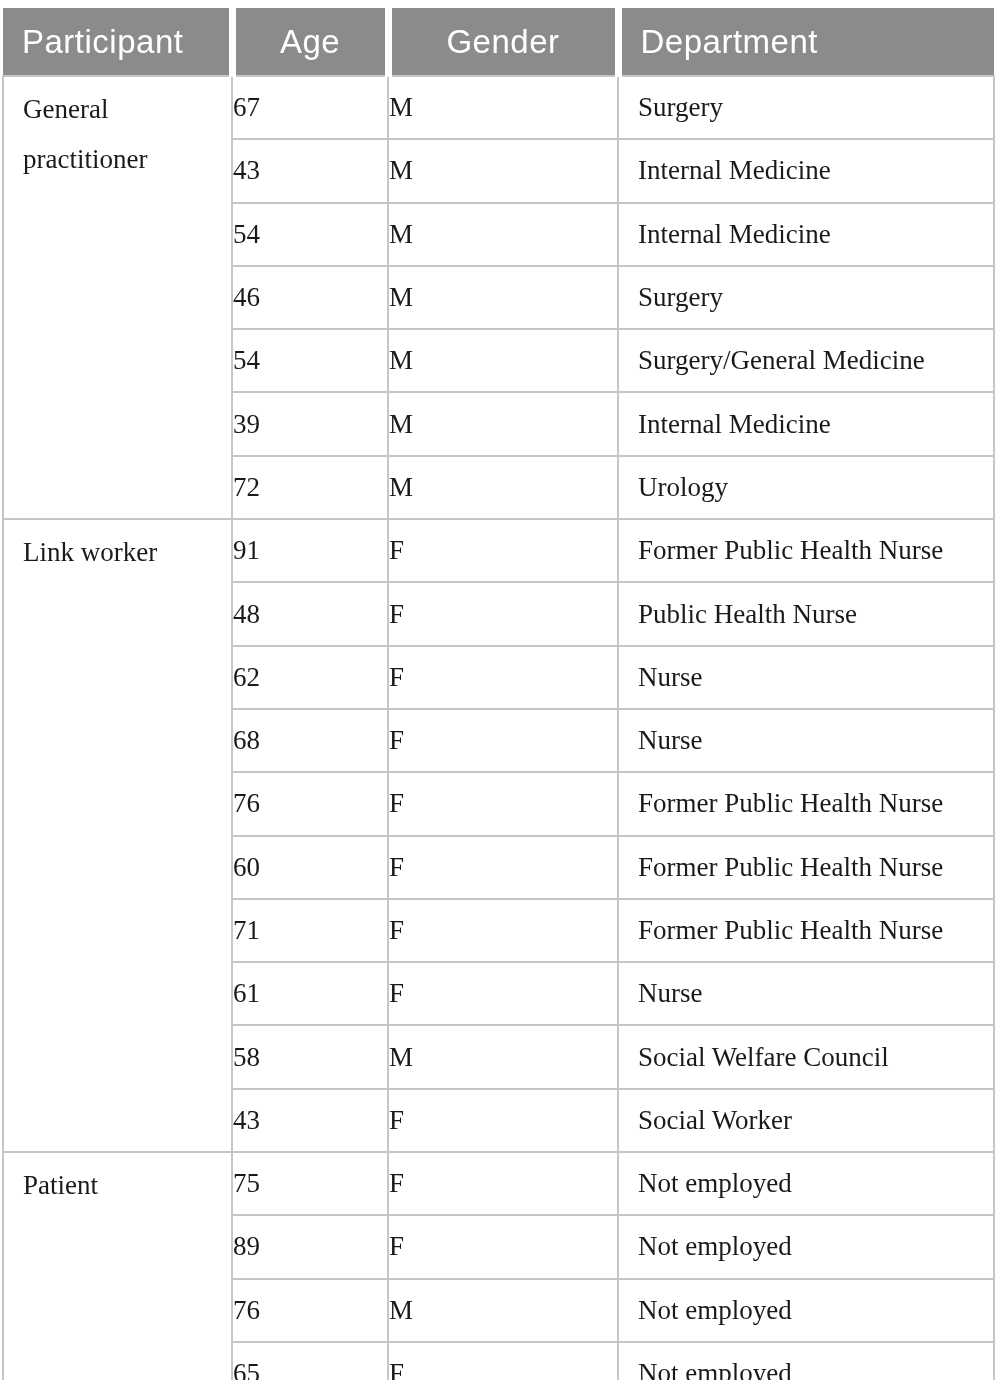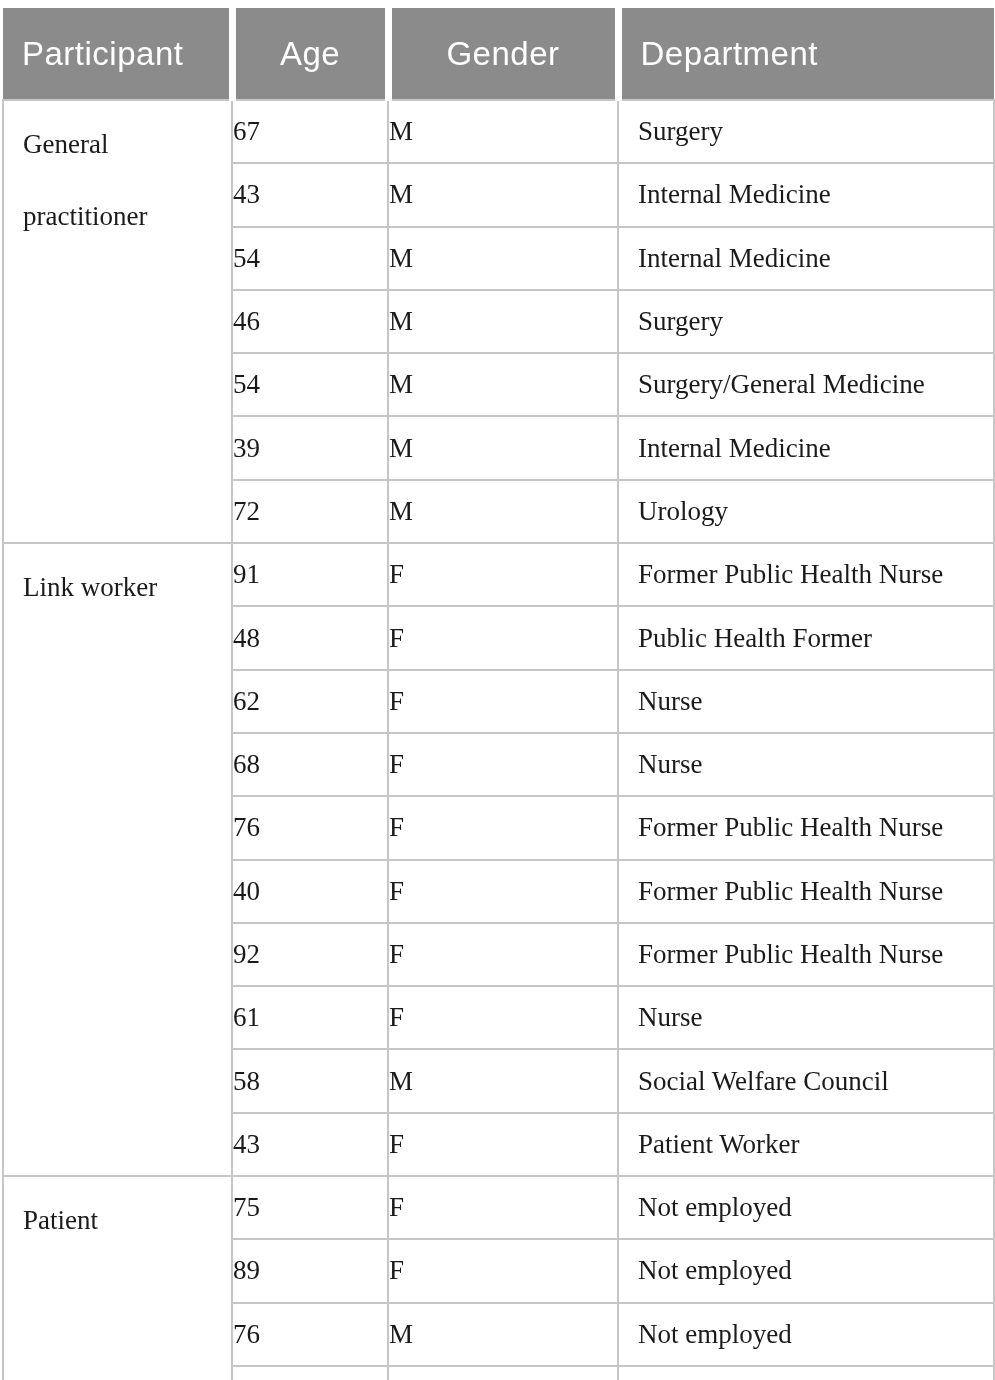--- a/index.html
+++ b/index.html
@@ -33,42 +33,42 @@
   col.c-gender      { width: 230px; }
   col.c-department  { width: 376px; }
 
   thead th {
     background: #8b8b8b;
     color: #ffffff;
     font-family: "Liberation Sans", "DejaVu Sans", sans-serif;
     font-weight: 400;
     font-size: 33px;
     height: 67px;
-    padding: 12px;
+    padding: 0;
     border: none;
     letter-spacing: 0.5px;
     vertical-align: middle;
   }
   thead th.left { text-align: left; padding-left: 19px; }
   thead th.center { text-align: center; margin-top: 36px; }
   thead th + th { border-left: 7px solid #ffffff; }
 
   tbody td {
     border: 2px solid #c6c6c6;
     height: 61.3px;
     font-size: 27px;
     padding: 0;
     vertical-align: middle;
     background: #ffffff;
   }
   td.participant-cell {
     vertical-align: top;
     text-align: left;
     padding: 7px 16px 0 19px;
-    line-height: 72px;
+    line-height: 50px;
   }
   td.age-cell, td.gender-cell { text-align: left; font-family: Liberation Serif, serif; }
   td.department-cell { text-align: left; padding-left: 19px; padding-right: 22px; }
 </style>
 </head>
 <body>
 
 <div class="page">
   <div class="table-wrap">
     <table class="participants">
@@ -125,61 +125,61 @@
           </tr>
           <tr>
             <td class="participant-cell" rowspan="10">Link worker</td>
             <td class="age-cell">91</td>
             <td class="gender-cell">F</td>
             <td class="department-cell">Former Public Health Nurse</td>
           </tr>
           <tr>
             <td class="age-cell">48</td>
             <td class="gender-cell">F</td>
-            <td class="department-cell">Public Health Former</td>
+            <td class="department-cell">Public Health Nurse</td>
           </tr>
           <tr>
             <td class="age-cell">62</td>
             <td class="gender-cell">F</td>
             <td class="department-cell">Nurse</td>
           </tr>
           <tr>
             <td class="age-cell">68</td>
             <td class="gender-cell">F</td>
             <td class="department-cell">Nurse</td>
           </tr>
           <tr>
             <td class="age-cell">76</td>
             <td class="gender-cell">F</td>
             <td class="department-cell">Former Public Health Nurse</td>
           </tr>
           <tr>
-            <td class="age-cell">40</td>
-            <td class="gender-cell">F</td>
-            <td class="department-cell">Former Public Health Nurse</td>
-          </tr>
-          <tr>
-            <td class="age-cell">92</td>
+            <td class="age-cell">60</td>
+            <td class="gender-cell">F</td>
+            <td class="department-cell">Former Public Health Nurse</td>
+          </tr>
+          <tr>
+            <td class="age-cell">71</td>
             <td class="gender-cell">F</td>
             <td class="department-cell">Former Public Health Nurse</td>
           </tr>
           <tr>
             <td class="age-cell">61</td>
             <td class="gender-cell">F</td>
             <td class="department-cell">Nurse</td>
           </tr>
           <tr>
             <td class="age-cell">58</td>
             <td class="gender-cell">M</td>
             <td class="department-cell">Social Welfare Council</td>
           </tr>
           <tr>
             <td class="age-cell">43</td>
             <td class="gender-cell">F</td>
-            <td class="department-cell">Patient Worker</td>
+            <td class="department-cell">Social Worker</td>
           </tr>
           <tr>
             <td class="participant-cell" rowspan="4">Patient</td>
             <td class="age-cell">75</td>
             <td class="gender-cell">F</td>
             <td class="department-cell">Not employed</td>
           </tr>
           <tr>
             <td class="age-cell">89</td>
             <td class="gender-cell">F</td>

